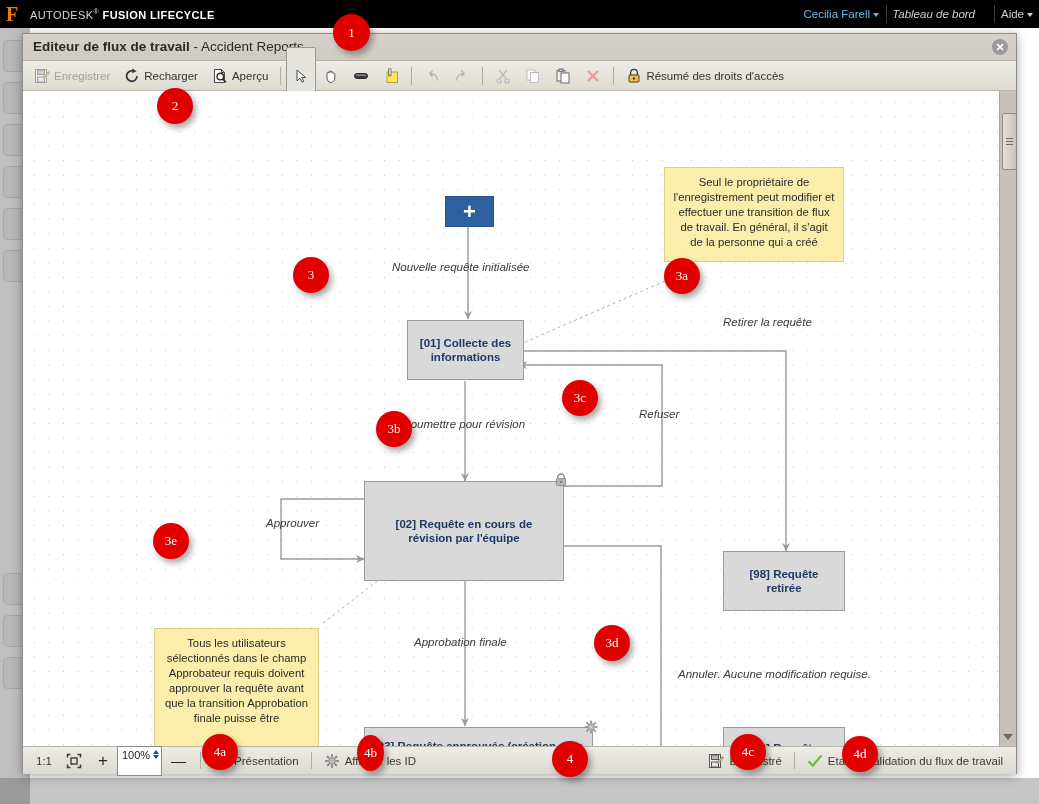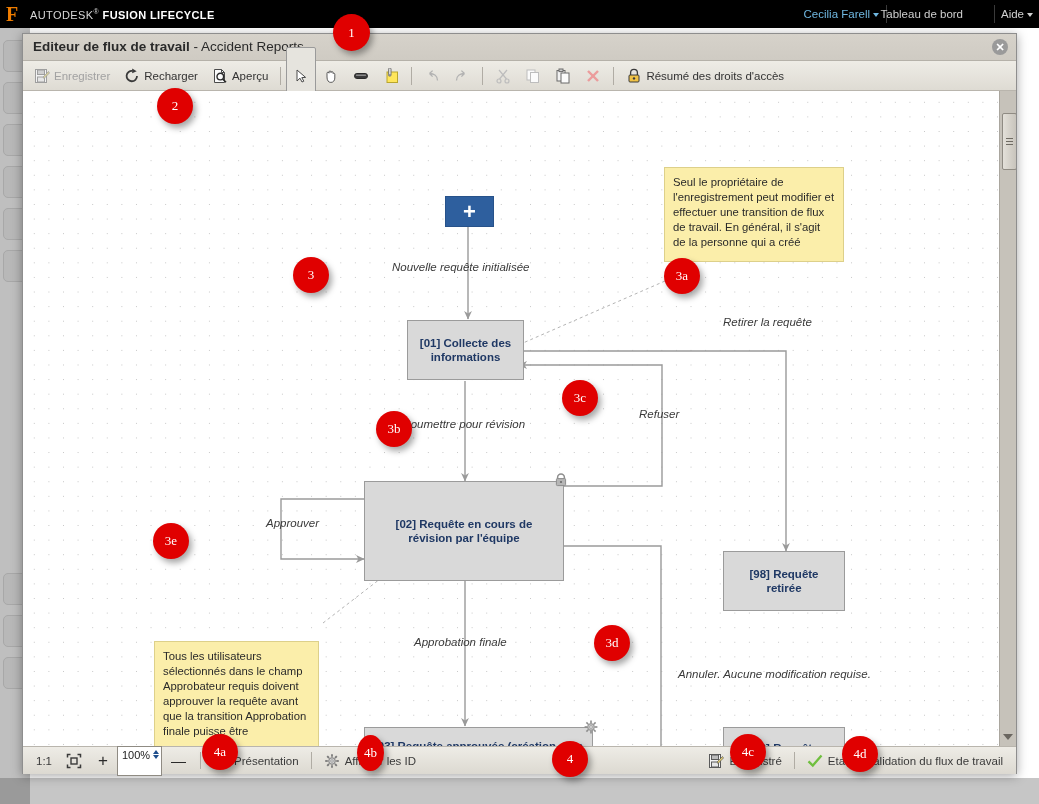--- a/index.html
+++ b/index.html
@@ -47,21 +47,21 @@
   }
   #brand-text b { color: #ffffff; font-weight: bold; }
   .topbar-right {
     position: absolute;
     top: 8px;
     font-size: 11.5px;
     color: #cfcfcf;
     white-space: nowrap;
   }
   #topbar-user { right: 160px; color: #6fb7e0; }
-  #topbar-dash { right: 76px; color: #cfcfcf; }
+  #topbar-dash { right: 64px; color: #cfcfcf; font-style: italic; }
   #topbar-help { right: 6px; color: #cfcfcf; margin-left: 27px; }
   .topbar-sep {
     position: absolute;
     top: 5px;
     width: 1px; height: 18px;
     background: #3a3a3a;
   }
   #sep-1 { right: 152px; }
   #sep-2 { right: 44px; }
   .caret-dn {
@@ -268,20 +268,21 @@
     position: absolute;
     background: #fbeeaa;
     border: 1px solid #e2d municipal;
     border: 1px solid #ddd08a;
     font-size: 11.3px;
     color: #2a2a2a;
     line-height: 1.32;
     padding: 7px 8px;
     box-sizing: border-box;
     cursor: pointer;
+    text-align: center;
   }
 
   
   .node-badge {
     position: absolute;
     width: 14px; height: 14px;
   }
 
   
   .callout {
@@ -574,21 +575,21 @@
 
       <div class="tlabel" style="left:369px;top:170px">Nouvelle requête initialisée</div>
       <div class="tlabel" style="left:380px;top:327px">Soumettre pour révision</div>
       <div class="tlabel" style="left:700px;top:225px">Retirer la requête</div>
       <div class="tlabel" style="left:616px;top:317px">Refuser</div>
       <div class="tlabel" style="left:243px;top:426px">Approuver</div>
       <div class="tlabel" style="left:391px;top:545px">Approbation finale</div>
       <div class="tlabel" style="left:655px;top:577px">Annuler. Aucune modification requise.</div>
 
       <div class="note" style="left:641px;top:76px;width:180px;height:95px">Seul le propriétaire de l'enregistrement peut modifier et effectuer une transition de flux de travail. En général, il s'agit de la personne qui a créé</div>
-      <div class="note" style="left:131px;top:550px;width:165px;height:127px">Tous les utilisateurs sélectionnés dans le champ Approbateur requis doivent approuver la requête avant que la transition Approbation finale puisse être</div>
+      <div class="note" style="left:131px;top:537px;width:165px;height:127px">Tous les utilisateurs sélectionnés dans le champ Approbateur requis doivent approuver la requête avant que la transition Approbation finale puisse être</div>
     </div>
 
     <div id="vscroll">
       <div id="vscroll-thumb">
         <div class="grip"></div>
       </div>
       <div id="vscroll-down"></div>
     </div>
   </div>
 

